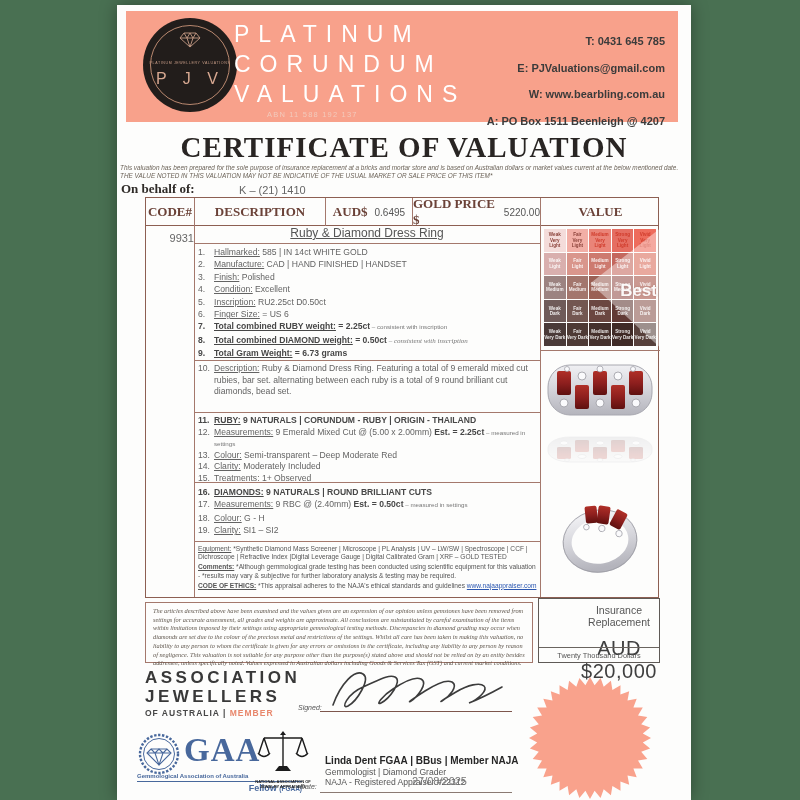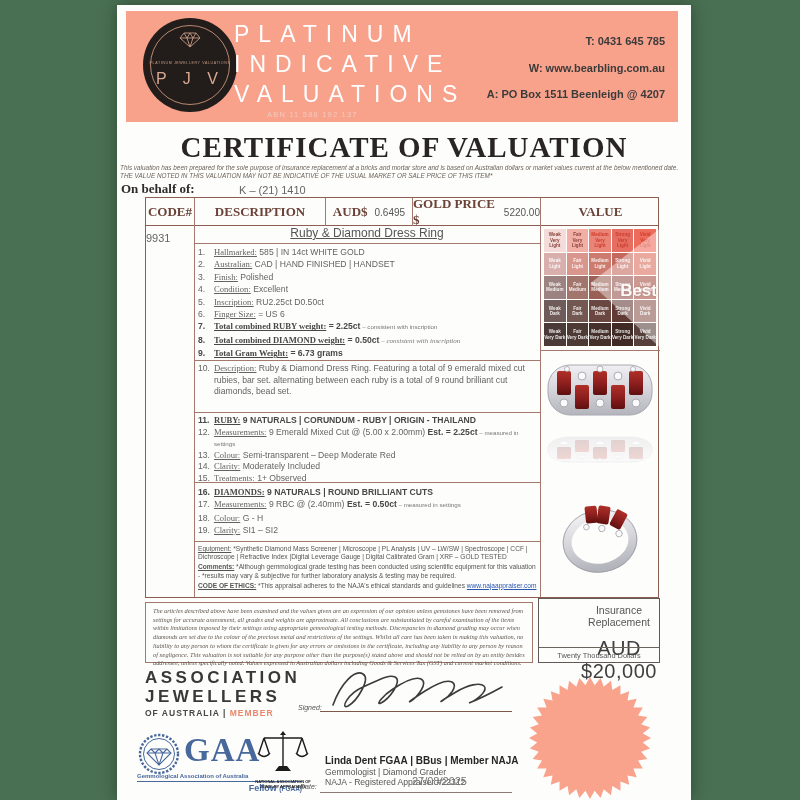--- a/index.html
+++ b/index.html
@@ -28,33 +28,33 @@
   .vtable{position:absolute;left:28px;top:192px;width:514px;height:401px;border:1px solid #8d5f52;box-sizing:border-box;}
   .hrow{position:absolute;left:0;top:0;width:100%;height:28px;border-bottom:1px solid #8d5f52;box-sizing:border-box;}
   .hcell{position:absolute;top:0;height:28px;display:flex;align-items:center;justify-content:center;font-family:"Liberation Serif",serif;font-weight:bold;font-size:13px;color:#6b4238;box-sizing:border-box;}
   .hval{font-family:"Liberation Sans",sans-serif;font-weight:normal;font-size:10px;color:#555;margin-left:7px;}
   .v-code{left:0;width:48px;}
   .v-desc{left:48px;width:131px;border-left:1px solid #a4786c;}
   .v-aud{left:179px;width:87px;border-left:1px solid #a4786c;}
   .v-gold{left:266px;width:128px;border-left:1px solid #a4786c;}
   .v-val{left:394px;width:120px;border-left:1px solid #a4786c;}
   .colline{position:absolute;top:0;bottom:0;width:0;border-left:1px solid #a4786c;}
-  .code-val{position:absolute;left:0;top:34px;width:48px;text-align:left;font-size:11px;color:#666;}
+  .code-val{position:absolute;left:0;top:34px;width:48px;text-align:right;font-size:11px;color:#666;}
   .item-title{position:absolute;left:48px;top:28px;width:346px;height:18px;border-bottom:1px solid #a4786c;box-sizing:border-box;text-align:center;font-size:12px;color:#555;text-decoration:underline;}
   .sections{position:absolute;left:48px;top:46px;width:346px;}
   .sec{border-bottom:1px solid #a4786c;box-sizing:border-box;overflow:hidden;padding:2px 2px 0 4px;}
   .sec:nth-child(1){height:117px;}
   .sec:nth-child(2){height:52px;}
   .sec:nth-child(3){height:70px;}
   .sec:nth-child(4){height:59px;padding-top:3px;}
   .li{display:flex;font-size:8.6px;line-height:12.4px;color:#636363;}
   .sec:nth-child(3) .li,.sec:nth-child(2) .li{line-height:11.6px;}
   .li .n{flex:none;width:13px;margin-right:3px;text-align:left;}
   .li .t{flex:1;}
-  .li .u{text-decoration:underline;font-family:Liberation Serif, serif;}
+  .li .u{text-decoration:underline;}
   .li.b .t,.li.b .n{font-weight:bold;color:#474747;}
   .li b{font-weight:bold;color:#474747;}
   .note{font-size:6.2px;font-weight:normal;color:#777;}
   .note.i{font-style:italic;font-family:"Liberation Serif",serif;font-size:7px;}
 
   .equip{position:absolute;left:48px;top:344px;width:346px;height:57px;box-sizing:border-box;padding:3px 3px 0 4px;overflow:hidden;}
   .eq{font-size:6.6px;line-height:8.4px;color:#555;margin-bottom:1.5px;}
   .eq .u{text-decoration:underline;}
   .eq.b .lb{font-weight:bold;}
   .lnk{color:#2a56b0;text-decoration:underline;}
@@ -112,26 +112,27 @@
                 <path d="M5 1 L17 1 L21 6 L11 15 L1 6 Z"></path>
                 <path d="M1 6 L21 6 M5 1 L8 6 L11 15 M17 1 L14 6 L11 15 M8 6 L11 1 L14 6"></path>
               </g>
             </svg>
         </div>
         <div class="lname">PLATINUM JEWELLERY VALUATIONS</div>
         <div class="pjv">P J V</div>
       </div>
       <div class="brand">
           <div>PLATINUM</div>
-          <div>INDICATIVE</div>
+          <div>CORUNDUM</div>
           <div>VALUATIONS</div>
         </div>
       <div class="abn">ABN 11 588 192 137</div>
       <div class="contacts">
           <div>T: 0431 645 785</div>
+          <div>E: PJValuations@gmail.com</div>
           <div>W: www.bearbling.com.au</div>
           <div>A: PO Box 1511 Beenleigh @ 4207</div>
         </div>
     </div>
 
     <div class="cert-title">CERTIFICATE OF VALUATION</div>
     <div class="intro">
       <div>This valuation has been prepared for the sole purpose of insurance replacement at a bricks and mortar store and is based on Australian dollars or market values current at the below mentioned date.</div>
       <div>THE VALUE NOTED IN THIS VALUATION MAY NOT BE INDICATIVE OF THE USUAL MARKET OR SALE PRICE OF THIS ITEM*</div>
     </div>
@@ -157,21 +158,21 @@
       <div class="code-val">9931</div>
       <div class="item-title">Ruby &amp; Diamond Dress Ring</div>
       <div class="sections">
           <div class="sec">
             <div class="li">
               <span class="n">1.</span>
               <span class="t"><span class="u">Hallmarked:</span> 585 | IN 14ct WHITE GOLD</span>
             </div>
             <div class="li">
               <span class="n">2.</span>
-              <span class="t"><span class="u">Australian:</span> CAD | HAND FINISHED | HANDSET</span>
+              <span class="t"><span class="u">Manufacture:</span> CAD | HAND FINISHED | HANDSET</span>
             </div>
             <div class="li">
               <span class="n">3.</span>
               <span class="t"><span class="u">Finish:</span> Polished</span>
             </div>
             <div class="li">
               <span class="n">4.</span>
               <span class="t"><span class="u">Condition:</span> Excellent</span>
             </div>
             <div class="li">

